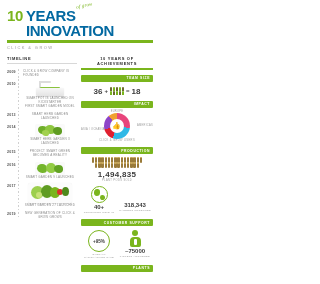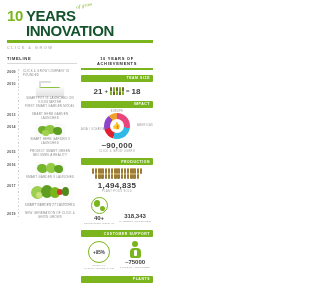--- a/index.html
+++ b/index.html
@@ -8,21 +8,21 @@
     font-family:"Liberation Sans",sans-serif;
     overflow:hidden;position:relative;
   }
   .page{width:160px;height:284px;position:relative;background:#fff;
         padding:0;box-sizing:border-box;}
 
   
   .header{padding:8px 7px 0 7px;position:relative;}
   .title-row{display:flex;align-items:baseline;position:relative;}
   .t-10{font-size:15px;font-weight:700;color:#7ab51d;letter-spacing:-0.4px;line-height:1;}
-  .t-rest{font-size:15px;font-weight:700;color:#14532d;letter-spacing:-0.4px;line-height:1;margin-left:3px;}
+  .t-rest{font-size:15px;font-weight:700;color:#0369a1;letter-spacing:-0.4px;line-height:1;margin-left:3px;}
   .t-script{position:absolute;left:69px;top:-5px;font-size:5px;color:#7ab51d;
             font-style:italic;font-family:"Liberation Serif",serif;transform:rotate(-12deg);
             letter-spacing:0.2px;}
   .rule{height:2.5px;background:#7ab51d;margin-top:2px;width:146px;}
   .tagline{font-size:4px;color:#9a9a9a;letter-spacing:1.4px;margin-top:2.5px;text-transform:uppercase;}
 
   
   .cols{display:flex;margin-top:6px;padding:0 7px;box-sizing:border-box;}
   .col-left{width:72px;position:relative;}
   .col-right{width:74px;margin-left:4px;position:relative;}
@@ -223,21 +223,21 @@
     </div>
 
     <div class="col-right">
       <div class="col-head" style="text-align:center">10 YEARS OF ACHIEVEMENTS</div>
       <div class="col-head-rule green"></div>
 
       <div class="bar">
         <span class="bar-label">TEAM SIZE</span>
       </div>
       <div class="stat-eq">
-        <span class="eq-num">21</span>
+        <span class="eq-num">36</span>
         <span class="eq-op">+</span>
         <span class="people">
           <span class="pcol">
               <i class="pdot"></i>
               <i class="pdot g"></i>
             </span>
           <span class="pcol">
               <i class="pdot g"></i>
               <i class="pdot"></i>
             </span>
@@ -262,21 +262,20 @@
         <span class="bar-label">IMPACT</span>
       </div>
       <div class="donut-wrap">
         <div style="position:relative;width:26px;margin:4px auto 0 auto;">
           <div class="donut"></div>
           <div class="thumb">👍</div>
         </div>
         <div class="donut-lab dl-top">EUROPE</div>
         <div class="donut-lab dl-right">AMERICAS</div>
         <div class="donut-lab dl-left">ASIA / OCEANIA</div>
-        <div class="big-num">~90,000</div>
         <div class="sub-cap">CLICK &amp; GROW USERS</div>
       </div>
 
       <div class="bar">
         <span class="bar-label">PRODUCTION</span>
       </div>
       <div class="pots">
         <i class="pot"></i>
           <i class="pot"></i>
           <i class="pot"></i>

